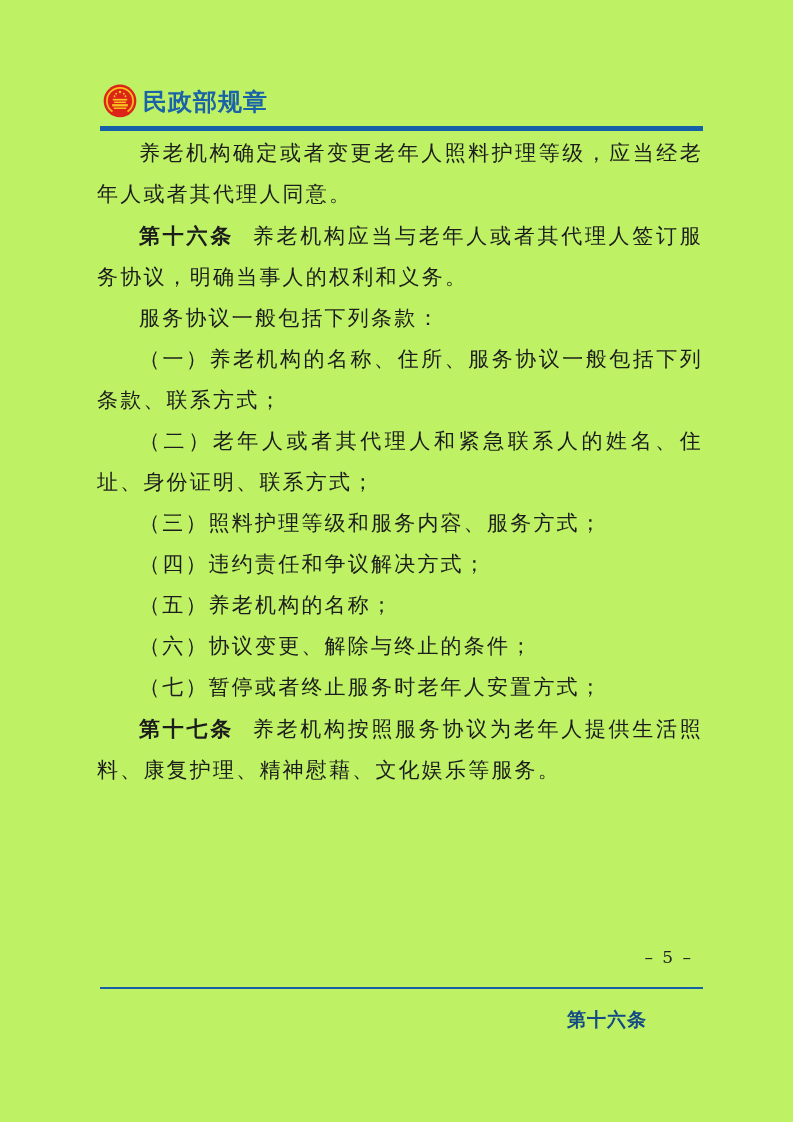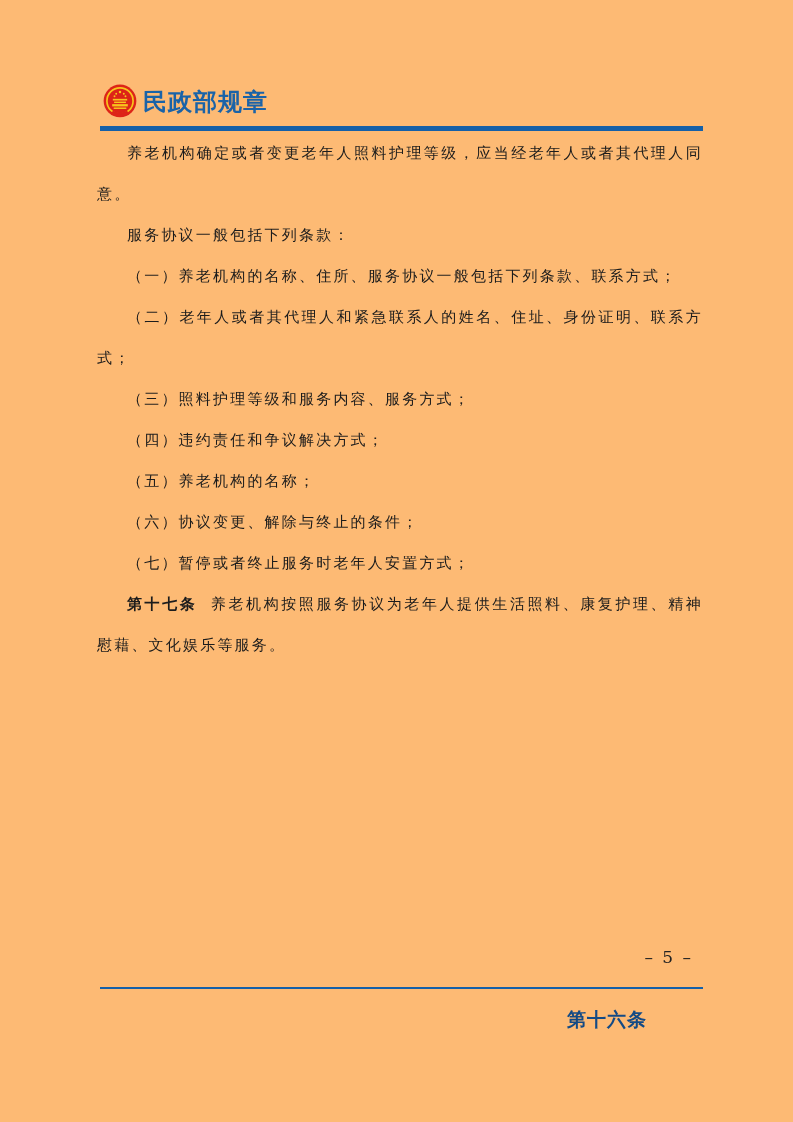--- a/index.html
+++ b/index.html
@@ -1,20 +1,20 @@
 <!DOCTYPE html>
 <html><head>
 <meta charset="utf-8">
 <style>
   html, body { margin: 0; padding: 0; background: #ffffff; }
   .page {
     position: relative;
     width: 793px;
     height: 1122px;
-    background: #fdba74;
+    background: #bef264;
     overflow: hidden;
     font-family: "DejaVu Serif", "Liberation Serif", serif;
   }
   .header {
     position: absolute;
     left: 101px;
     top: 83px;
     display: flex;
     align-items: center;
     gap: 4px;
@@ -34,21 +34,21 @@
     top: 126px;
     width: 603px;
     height: 5px;
     background: #1560a8;
   }
   .body-text {
     position: absolute;
     left: 97px;
     top: 133px;
     width: 606px;
-    font-size: 15px;
+    font-size: 21px;
     line-height: 41px;
     letter-spacing: 2.2px;
     color: #1c1c1c;
     text-align: justify;
   }
   .body-text p { margin: 0; text-indent: 2em; }
   .lead { font-weight: bold; margin-right: 0.9em; }
   .lead:empty { display: none; margin: 0; }
   .page-number {
     position: absolute;
@@ -100,20 +100,21 @@
         <path d="M9.5 29.5 Q18 34 26.5 29.5 L24.8 26.4 Q18 29.6 11.2 26.4 Z" fill="#dd2418"></path>
       </svg>
     </span>
     <span class="header-title">民政部规章</span>
   </div>
 
   <div class="header-rule"></div>
 
   <div class="body-text">
     <p><span>养老机构确定或者变更老年人照料护理等级，应当经老年人或者其代理人同意。</span></p>
+    <p><span class="lead">第十六条</span><span>养老机构应当与老年人或者其代理人签订服务协议，明确当事人的权利和义务。</span></p>
     <p><span>服务协议一般包括下列条款：</span></p>
     <p><span>（一）养老机构的名称、住所、服务协议一般包括下列条款、联系方式；</span></p>
     <p><span>（二）老年人或者其代理人和紧急联系人的姓名、住址、身份证明、联系方式；</span></p>
     <p><span>（三）照料护理等级和服务内容、服务方式；</span></p>
     <p><span>（四）违约责任和争议解决方式；</span></p>
     <p><span>（五）养老机构的名称；</span></p>
     <p><span>（六）协议变更、解除与终止的条件；</span></p>
     <p><span>（七）暂停或者终止服务时老年人安置方式；</span></p>
     <p><span class="lead">第十七条</span><span>养老机构按照服务协议为老年人提供生活照料、康复护理、精神慰藉、文化娱乐等服务。</span></p>
   </div>

